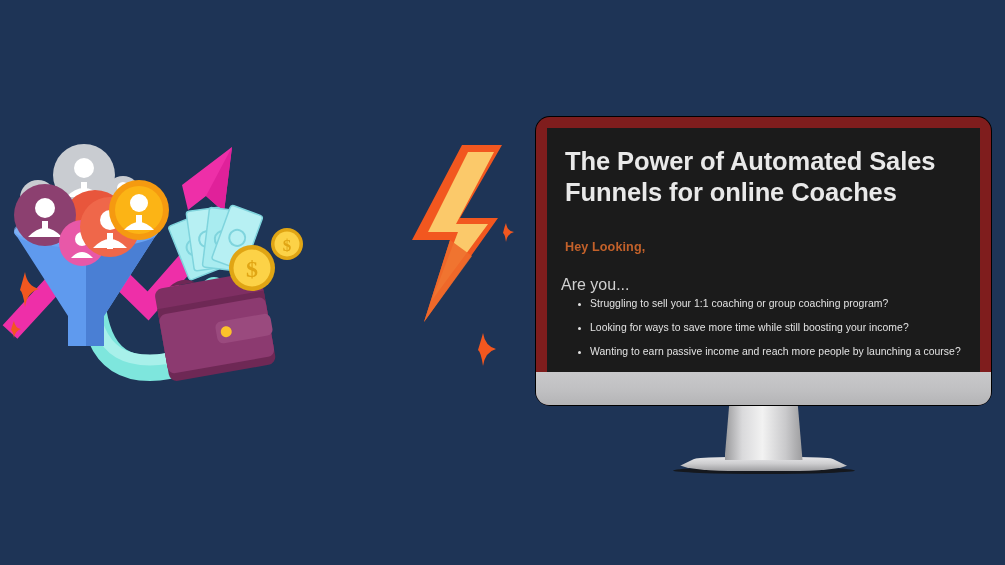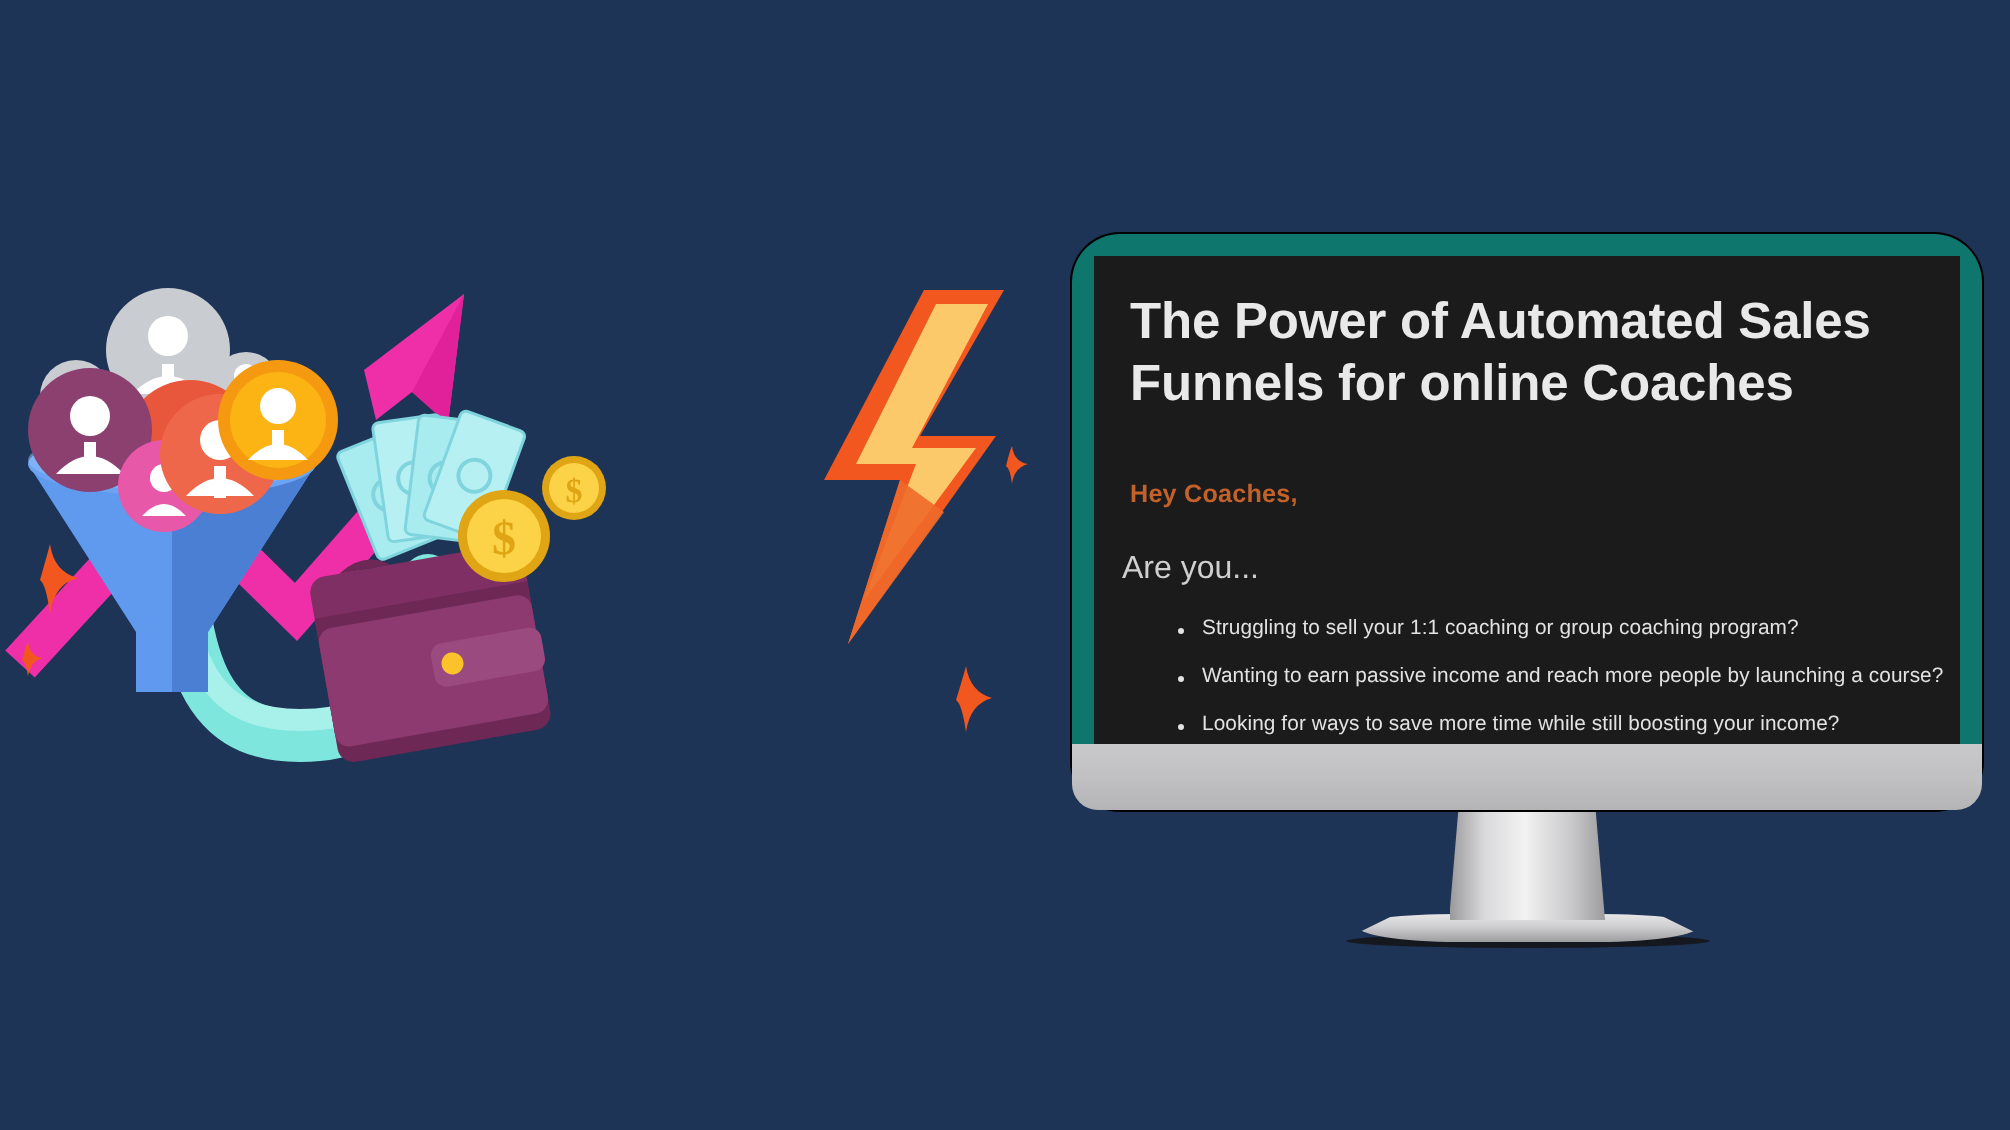--- a/index.html
+++ b/index.html
@@ -12,21 +12,21 @@
   .stage{position:absolute;inset:0;}
 
   
   .illus{position:absolute;left:0;top:120;width:520px;height:340px;}
   .illus svg{display:block;}
 
   
   .monitor{position:absolute;left:536px;top:117px;width:455px;height:290px;}
   .screen-frame{
     position:absolute;left:0;top:0;width:455px;height:288px;
-    background:#0f766e;border-radius:24px;
+    background:#7f1d1d;border-radius:14px;
     box-shadow:0 0 0 1px #000;
   }
   .screen{
     position:absolute;left:11px;top:11px;width:433px;height:254px;
     background:#1b1b1b;overflow:hidden;
   }
   .chin{
     position:absolute;left:0;top:255px;width:455px;height:33px;
     background:linear-gradient(to bottom,#c9c9cb 0%, #c0c0c2 55%, #b4b4b6 100%);
     border-bottom-left-radius:13px;border-bottom-right-radius:13px;
@@ -57,21 +57,21 @@
   }
   .hey{
     position:absolute;left:18px;top:112px;
     font-size:12.6px;font-weight:bold;color:#c3612a;letter-spacing:.1px;
   }
   .areyou{
     position:absolute;left:14px;top:148px;
     font-size:16px;color:#cfcfcf;
   }
   ul.bullets{
-    position:absolute;left:14px;top:166px;margin:16px;padding:0 0 0 24px;
+    position:absolute;left:14px;top:166px;margin:5px;padding:0 0 0 24px;
     list-style:none;width:400px;
   }
   ul.bullets li{
     position:relative;font-size:10.4px;color:#e2e2e2;
     line-height:1;margin:0 0 13.5px 0;letter-spacing:.05px;white-space:nowrap;
   }
   ul.bullets li:before{
     content:"";position:absolute;left:-12px;top:4px;
     width:3.4px;height:3.4px;border-radius:50%;background:#e2e2e2;
   }
@@ -209,26 +209,26 @@
 
   <div class="monitor">
     <div class="base-shadow"></div>
     <div class="base"></div>
     <div class="neck"></div>
 
     <div class="screen-frame">
       <div class="screen">
         <div class="slide">
           <h1 class="slide-title">The Power of Automated Sales Funnels for online Coaches</h1>
-          <div class="hey">Hey Coaches,</div>
+          <div class="hey">Hey Looking,</div>
           <div class="areyou">Are you...</div>
           <ul class="bullets">
             <li>Struggling to sell your 1:1 coaching or group coaching program?</li>
+            <li>Looking for ways to save more time while still boosting your income?</li>
             <li>Wanting to earn passive income and reach more people by launching a course?</li>
-            <li>Looking for ways to save more time while still boosting your income?</li>
           </ul>
         </div>
       </div>
       <div class="chin"></div>
     </div>
   </div>
 
 </div>
 
 </body></html>

